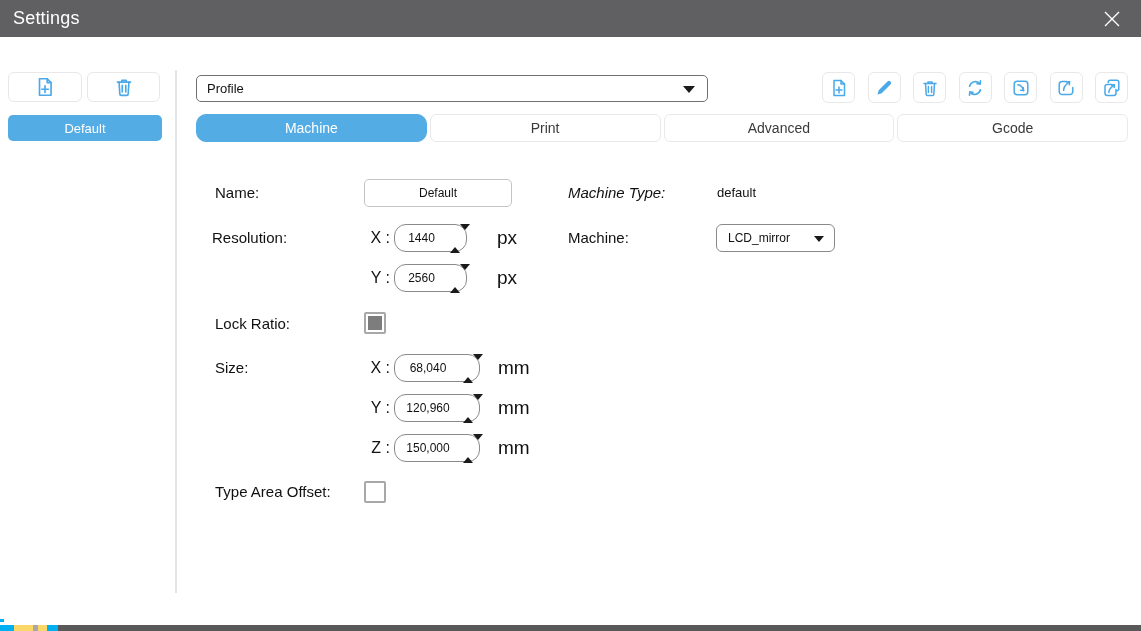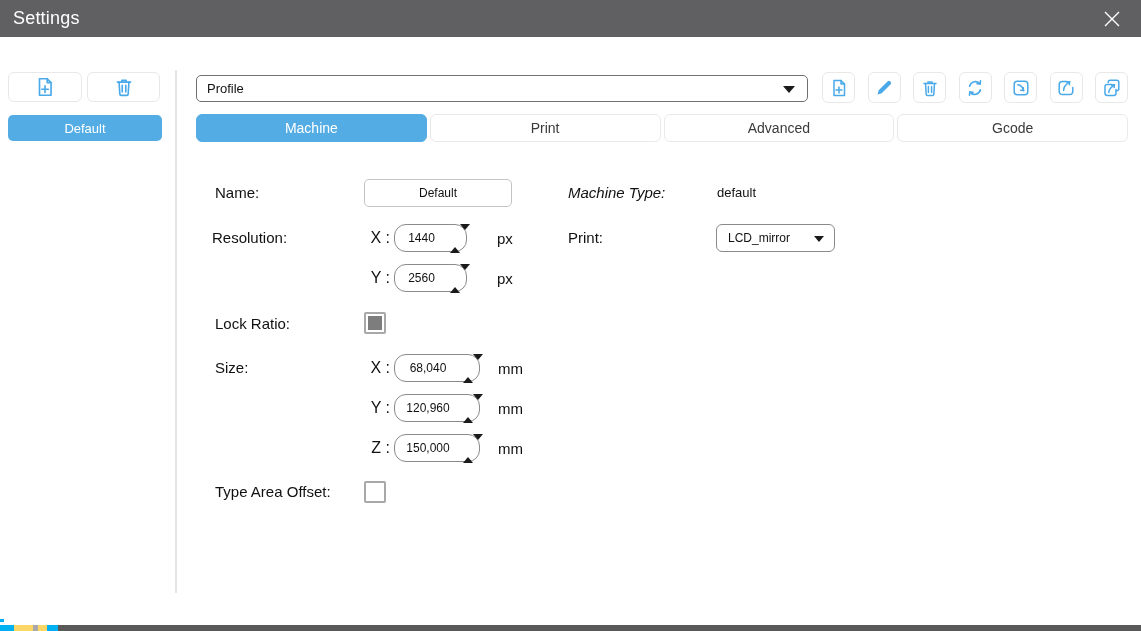--- a/index.html
+++ b/index.html
@@ -18,57 +18,57 @@
   .icon-btn { position:absolute; height:30px; background:#fff; border:1px solid #e8e8e8;
               border-radius:6px; display:flex; align-items:center; justify-content:center; cursor:pointer; }
   .btn-add-left   { left:8px;  top:72px; width:74px; }
   .btn-del-left   { left:87px; top:72px; width:73px; }
   .profile-item { position:absolute; left:8px; top:115px; width:154px; height:26px;
                   background:#54ace4; border-radius:5px; color:#fff; font-size:13px;
                   display:flex; align-items:center; justify-content:center; cursor:pointer; }
   .vdivider { position:absolute; left:175px; top:70px; width:2px; height:523px; background:#e4e4e4; }
 
   
-  .combo { position:absolute; left:196px; top:75px; width:612px; height:27px;
+  .combo { position:absolute; left:196px; top:75px; width:512px; height:27px;
            background:#fff; border:1px solid #707070; border-radius:5px;
            display:flex; align-items:center; cursor:pointer; }
   .combo .combo-text { font-size:13px; color:#111; padding-left:10px; }
   .combo .tri-down { position:absolute; right:12px; top:10px; width:0; height:0;
            border-left:6px solid transparent; border-right:6px solid transparent; border-top:7px solid #1a1a1a; }
 
   .toolbar { position:absolute; left:822px; top:72px; width:306px; height:31px;
              display:flex; justify-content:space-between; }
   .tool-btn { width:33px; height:31px; background:#fff; border:1px solid #e8e8e8;
               border-radius:6px; display:flex; align-items:center; justify-content:center; cursor:pointer; }
 
   
   .tabs { position:absolute; left:196px; top:114px; width:932px; height:28px; display:flex; gap:3px; }
   .tab { flex:1; height:28px; border-radius:6px; background:#fff; border:1px solid #e9e9e9;
          color:#3a3a3a; font-size:14px; display:flex; align-items:center; justify-content:center; cursor:pointer; }
-  .tab.active { background:#54ace4; border-color:#54ace4; color:#fff; }
+  .tab.active { background:#54ace4; border-color:#54ace4; color:#fff;border-radius:10px; }
 
   
   .flabel { position:absolute; height:28px; line-height:28px; font-size:15px; color:#111; }
   .fvalue { position:absolute; height:28px; line-height:28px; font-size:13px; color:#111; }
   .name-input { position:absolute; left:364px; top:179px; width:148px; height:28px;
                 border:1px solid #c4c4c4; border-radius:5px; background:#fff;
                 font-size:12px; color:#111; display:flex; align-items:center; justify-content:center; }
   .spin-row { position:absolute; display:flex; align-items:center; height:28px; }
   .axis { width:30px; text-align:right; font-size:16px; color:#111; margin-right:4px; }
   .spinbox { position:relative; height:28px; border:1px solid #8a8a8a; border-radius:12px; background:#fff; }
   .spinbox.res { width:73px; }
   .spinbox.size { width:86px; }
   .spin-val { position:absolute; left:0; right:18px; top:0; bottom:0; display:flex;
               align-items:center; justify-content:center; font-size:12px; color:#111; }
   .spin-arrows { position:absolute; right:6px; top:5px; width:10px; height:18px; cursor:pointer; }
   .spin-up { width:0; height:0; border-left:5px solid transparent; border-right:5px solid transparent;
              border-bottom:6px solid #1a1a1a; margin-bottom:4px; }
   .spin-dn { width:0; height:0; border-left:5px solid transparent; border-right:5px solid transparent;
              border-top:6px solid #1a1a1a; }
-  .unit { font-size:15px; color:#111; }
+  .unit { font-size:19px; color:#111; }
   .unit.px { margin-left:30px; }
   .unit.mm { margin-left:18px; }
 
   .dropdown { position:absolute; left:716px; top:224px; width:119px; height:28px;
               border:1px solid #8a8a8a; border-radius:6px; background:#fff;
               display:flex; align-items:center; cursor:pointer; }
   .dropdown .dd-text { font-size:12px; color:#111; padding-left:11px; }
   .dropdown .tri-down { position:absolute; right:10px; top:11px; width:0; height:0;
               border-left:5px solid transparent; border-right:5px solid transparent; border-top:6px solid #1a1a1a; }
 
@@ -228,21 +228,21 @@
     <span class="axis">X :</span>
     <div class="spinbox res">
       <span class="spin-val">1440</span>
       <span class="spin-arrows">
         <span class="spin-up"></span>
         <span class="spin-dn"></span>
       </span>
     </div>
     <span class="unit px">px</span>
   </div>
-  <span class="flabel" style="left:568px; top:224px;">Print:</span>
+  <span class="flabel" style="left:568px; top:224px;">Machine:</span>
   <div class="dropdown">
     <span class="dd-text">LCD_mirror</span>
     <span class="tri-down"></span>
   </div>
 
   <div class="spin-row" style="left:360px; top:264px;">
     <span class="axis">Y :</span>
     <div class="spinbox res">
       <span class="spin-val">2560</span>
       <span class="spin-arrows">

